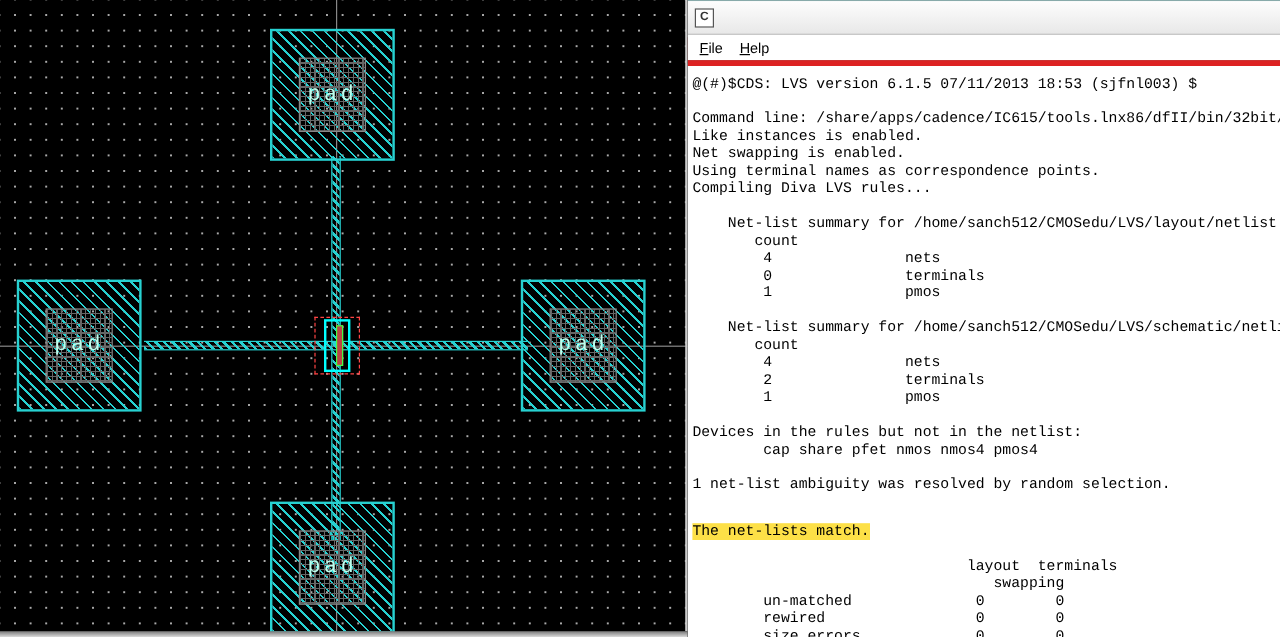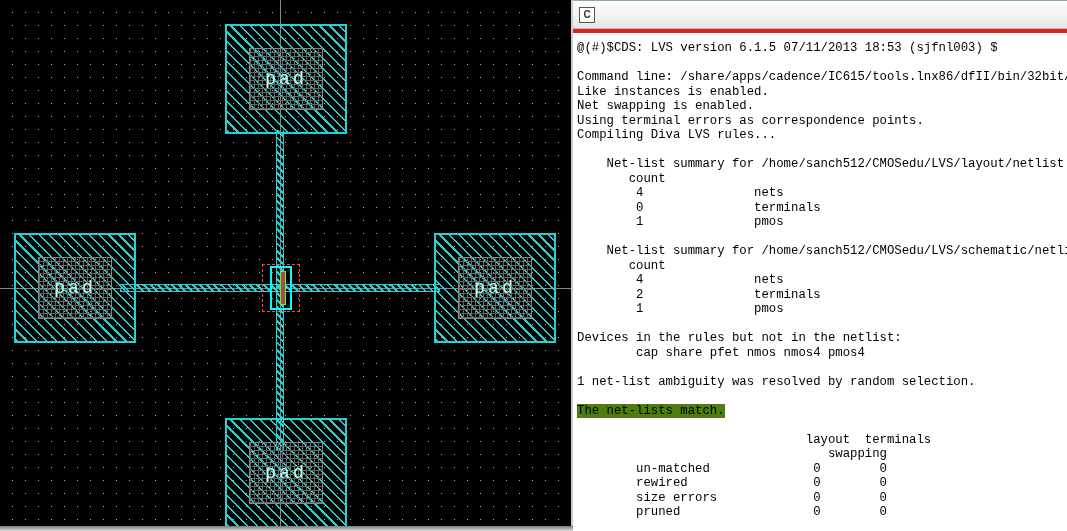--- a/index.html
+++ b/index.html
@@ -48,21 +48,21 @@
   }
   .wire-v {
     position: absolute;
     width: 8px;
     background: repeating-linear-gradient(45deg,#27d1d1 0 2px,transparent 2px 5px);
     border-left: 1px solid #27d1d1;
     border-right: 1px solid #27d1d1;
   }
   .pad {
     position: absolute;
-    width: 122px;
+    width: 104px;
     height: 110px;
     border: 2px solid #27d1d1;
     background: repeating-linear-gradient(45deg,#27d1d1 0 1.5px,transparent 1.5px 7px);
   }
   .pad-inner {
     position: absolute;
     inset: 22px;
     border: 1px solid #888;
     background: repeating-linear-gradient(90deg,#666 0 1px,transparent 1px 4px),
                 repeating-linear-gradient(0deg,#666 0 1px,transparent 1px 4px);
@@ -153,22 +153,23 @@
   .term-body {
     flex: 1;
     padding: 8px 4px 4px 4px;
     font-size: 12.3px;
     line-height: 14.5px;
     color: #000;
     white-space: pre;
     overflow: hidden;
   }
   .hl {
-    background: #4d7c0f;
+    background: #fde047;
     display:inline-block;
+    margin-top:10px;
   }
 </style>
 </head>
 <body>
 
 <div class="layout-pane">
   <div class="dot-grid"></div>
   <div class="crosshair-h"></div>
   <div class="crosshair-v"></div>
 
@@ -193,27 +194,31 @@
   </div>
 
   <div class="scroll-side"></div>
   <div class="scroll-corner"></div>
 </div>
 
 <div class="term-pane">
   <div class="titlebar">
     <div class="appicon">C</div>
   </div>
+  <div class="menubar">
+    <span><u>F</u>ile</span>
+    <span><u>H</u>elp</span>
+  </div>
   <div class="redbar"></div>
   <div class="term-body"><span>@(#)$CDS: LVS version 6.1.5 07/11/2013 18:53 (sjfnl003) $</span>
 
 <span>Command line: /share/apps/cadence/IC615/tools.lnx86/dfII/bin/32bit/LVS</span>
 <span>Like instances is enabled.</span>
 <span>Net swapping is enabled.</span>
-<span>Using terminal errors as correspondence points.</span>
+<span>Using terminal names as correspondence points.</span>
 <span>Compiling Diva LVS rules...</span>
 
 <span>    Net-list summary for /home/sanch512/CMOSedu/LVS/layout/netlist</span>
 <span>       count</span>
 <span>        4               nets</span>
 <span>        0               terminals</span>
 <span>        1               pmos</span>
 
 <span>    Net-list summary for /home/sanch512/CMOSedu/LVS/schematic/netlist</span>
 <span>       count</span>

